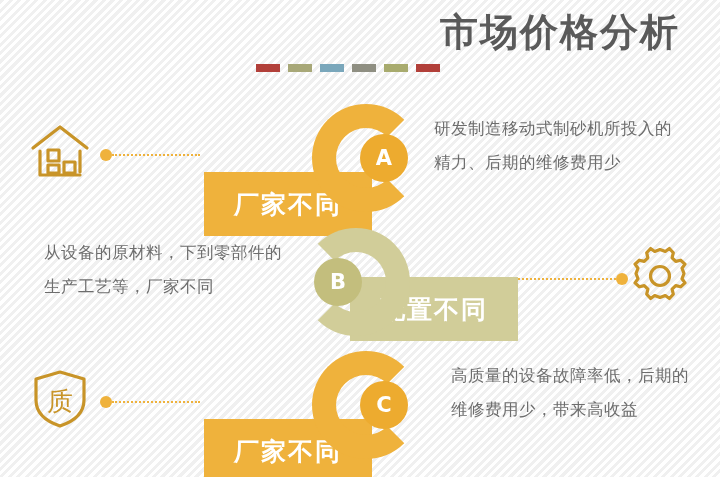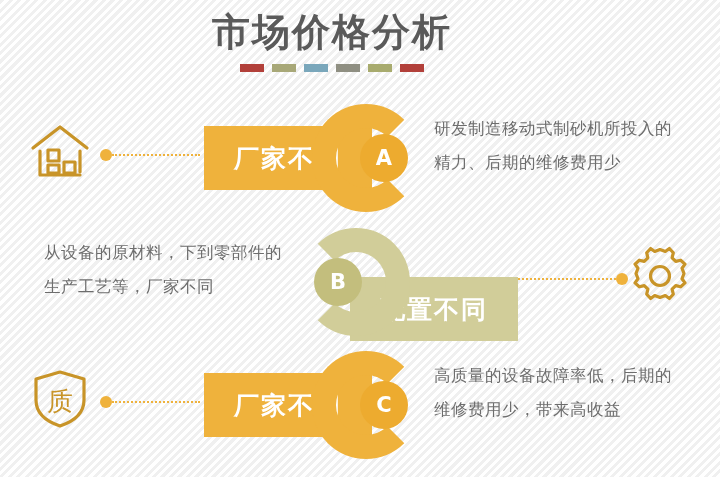--- a/index.html
+++ b/index.html
@@ -26,23 +26,23 @@
       #f0f0f0 3px,
       #f0f0f0 6px
     );
     overflow: hidden;
   }
 
   
   #title-block {
     position: absolute;
     top: 8px;
-    left: 0;
+    left: 16px;
     width: 664px;
-    text-align: center;
+    text-align: right;
   }
   #page-title {
     font-size: 38px;
     font-weight: bold;
     letter-spacing: 2px;
     color: #5a5a5a;
     line-height: 48px;
     white-space: nowrap;
   }
   #title-dashes {
@@ -147,21 +147,21 @@
   }
   .badge-letter {
     color: #ffffff;
     font-size: 21px;
     font-weight: bold;
     line-height: 1;
   }
 
   
   .banner-ltr { left: 204px; width: 216px; }
-  .banner-ltr .banner-bar { left: 0; width: 168px; }
+  .banner-ltr .banner-bar { left: 0; width: 168px; margin-top: 46px; }
   .banner-ltr .arc {
     left: 108px;
     border-right-color: transparent !important;
   }
   .banner-ltr .badge { left: 156px; }
 
   
   .banner-rtl { left: 302px; width: 216px; }
   .banner-rtl .banner-bar { right: 0; width: 168px; }
   .banner-rtl .arc {
@@ -285,16 +285,16 @@
     <div class="banner banner-ltr">
       <div class="banner-bar" style="background: rgb(239, 178, 60);">
         <span class="banner-label">厂家不同</span>
       </div>
       <div class="arc" style="border-color: rgb(239, 178, 60);"></div>
       <div class="badge" style="background: rgb(237, 171, 47);">
         <span class="badge-letter">C</span>
       </div>
     </div>
 
-    <div class="desc desc-right" style="color: rgb(109, 109, 109);">高质量的设备故障率低，后期的维修费用少，带来高收益</div>
+    <div class="desc desc-right" style="color: rgb(109, 109, 109); margin-left: 17px;">高质量的设备故障率低，后期的维修费用少，带来高收益</div>
   </div>
 
 </div>
 
 </body></html>

